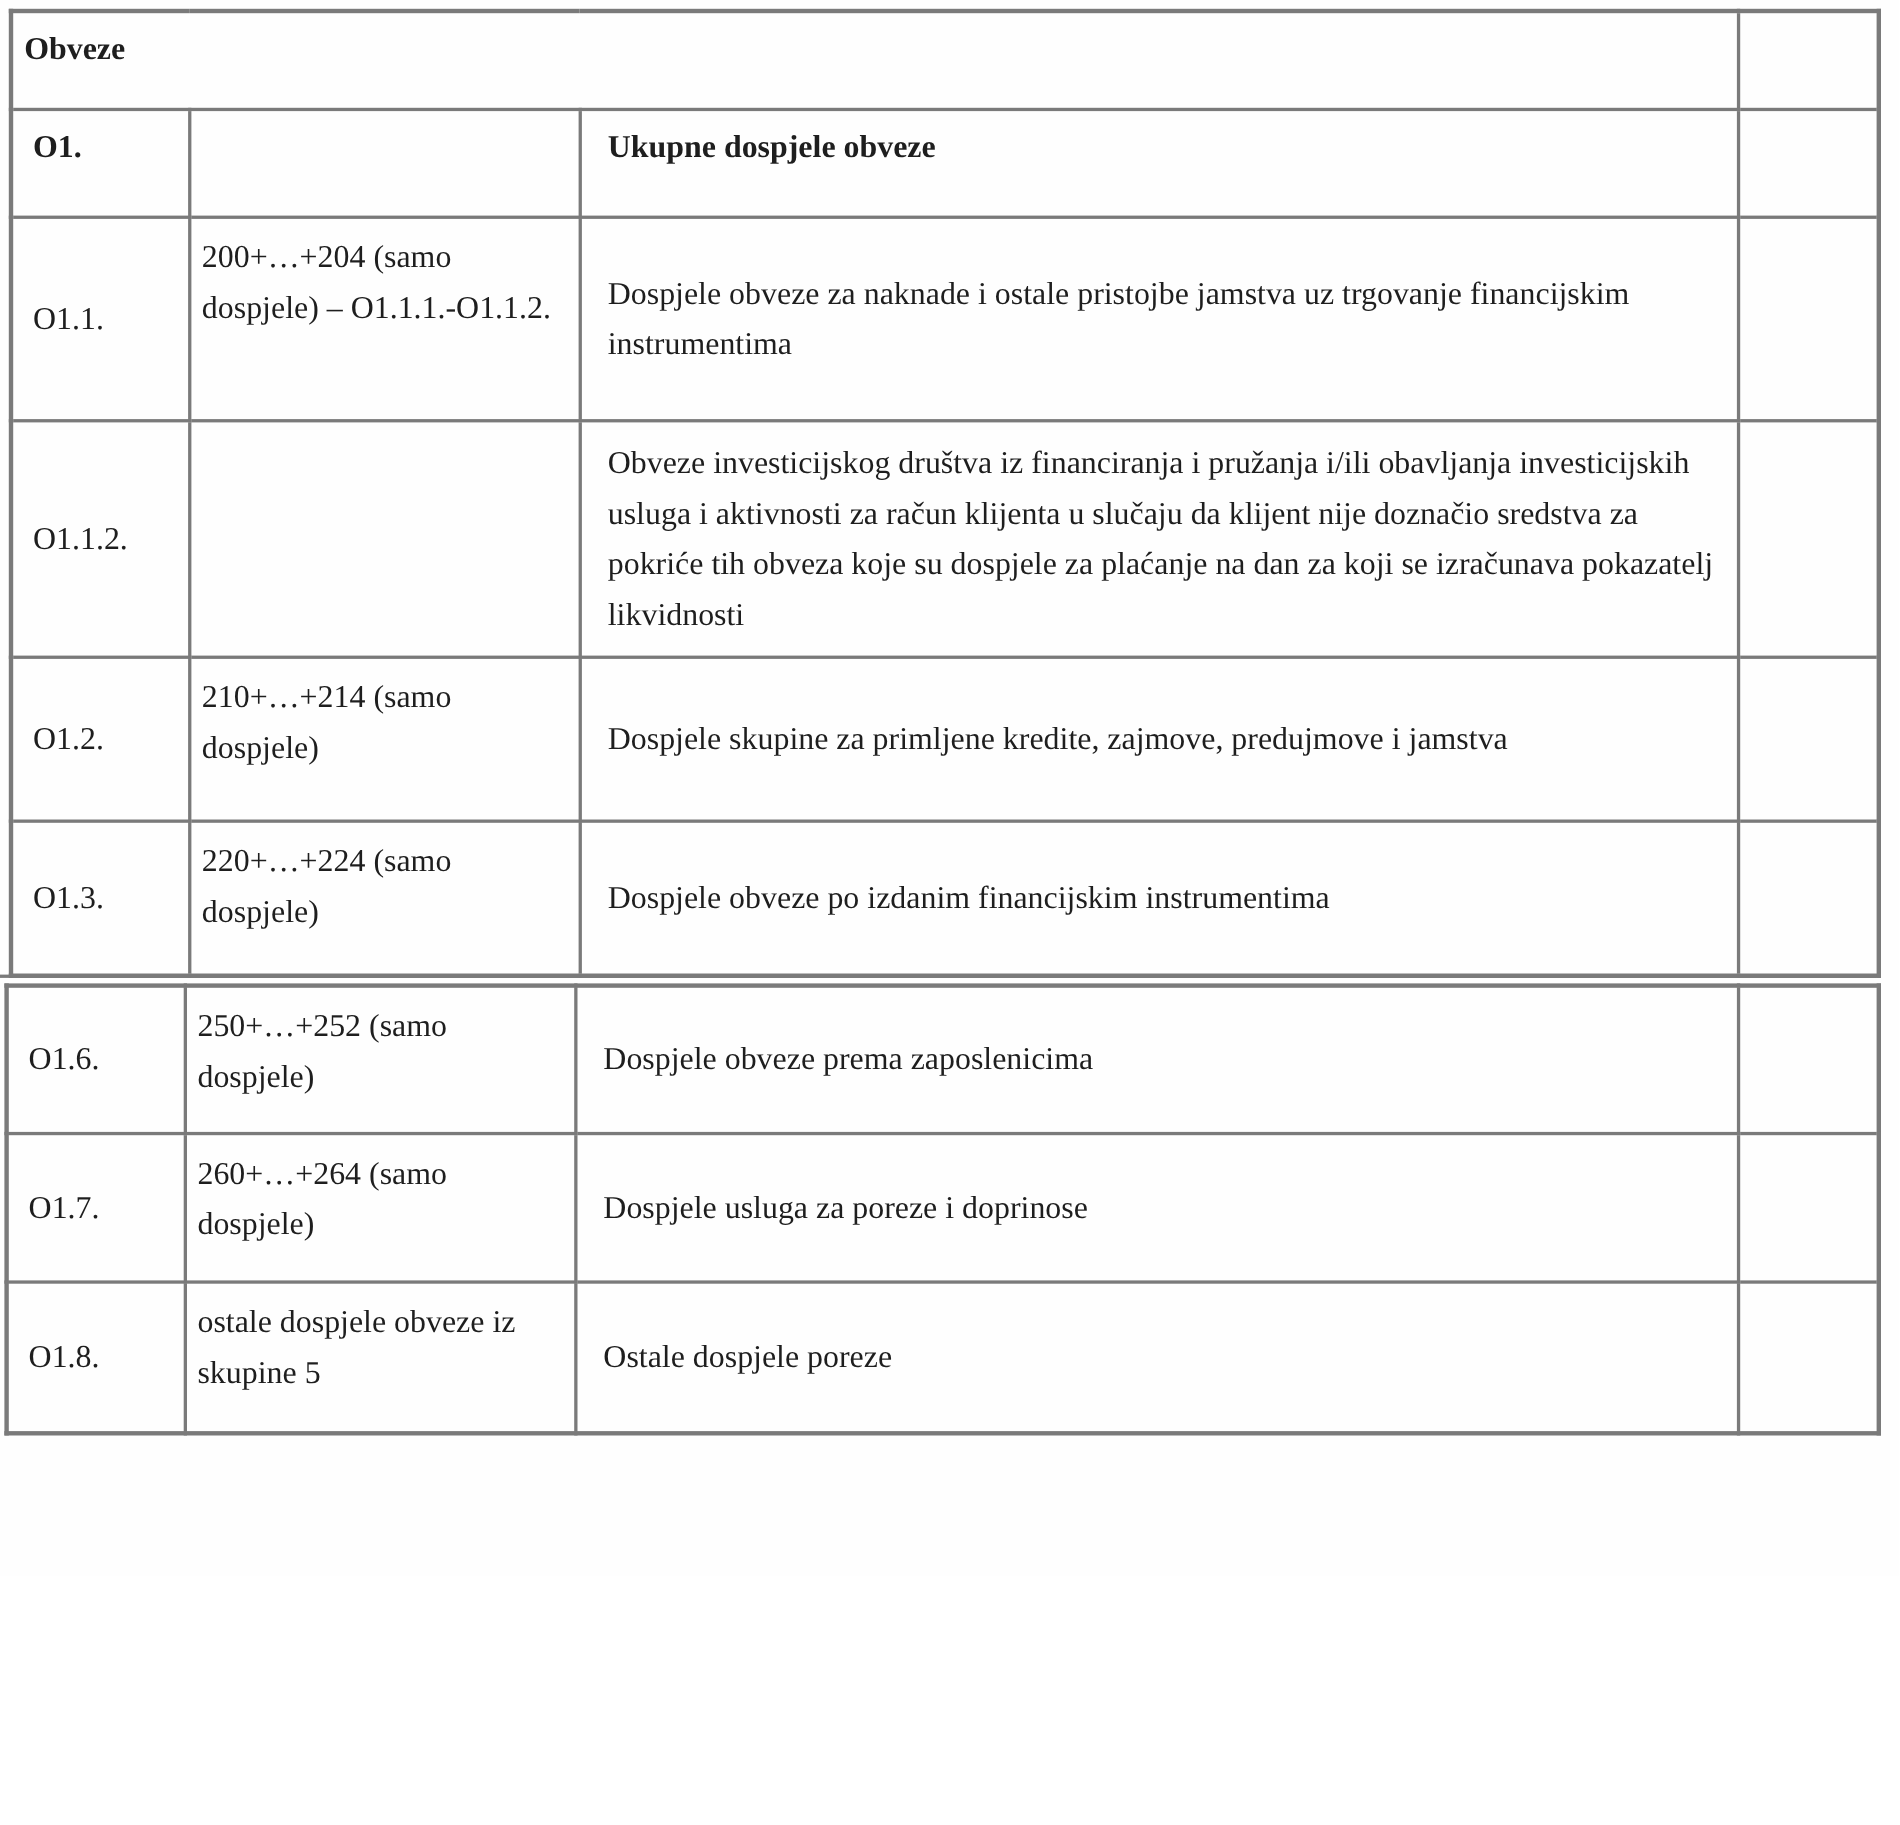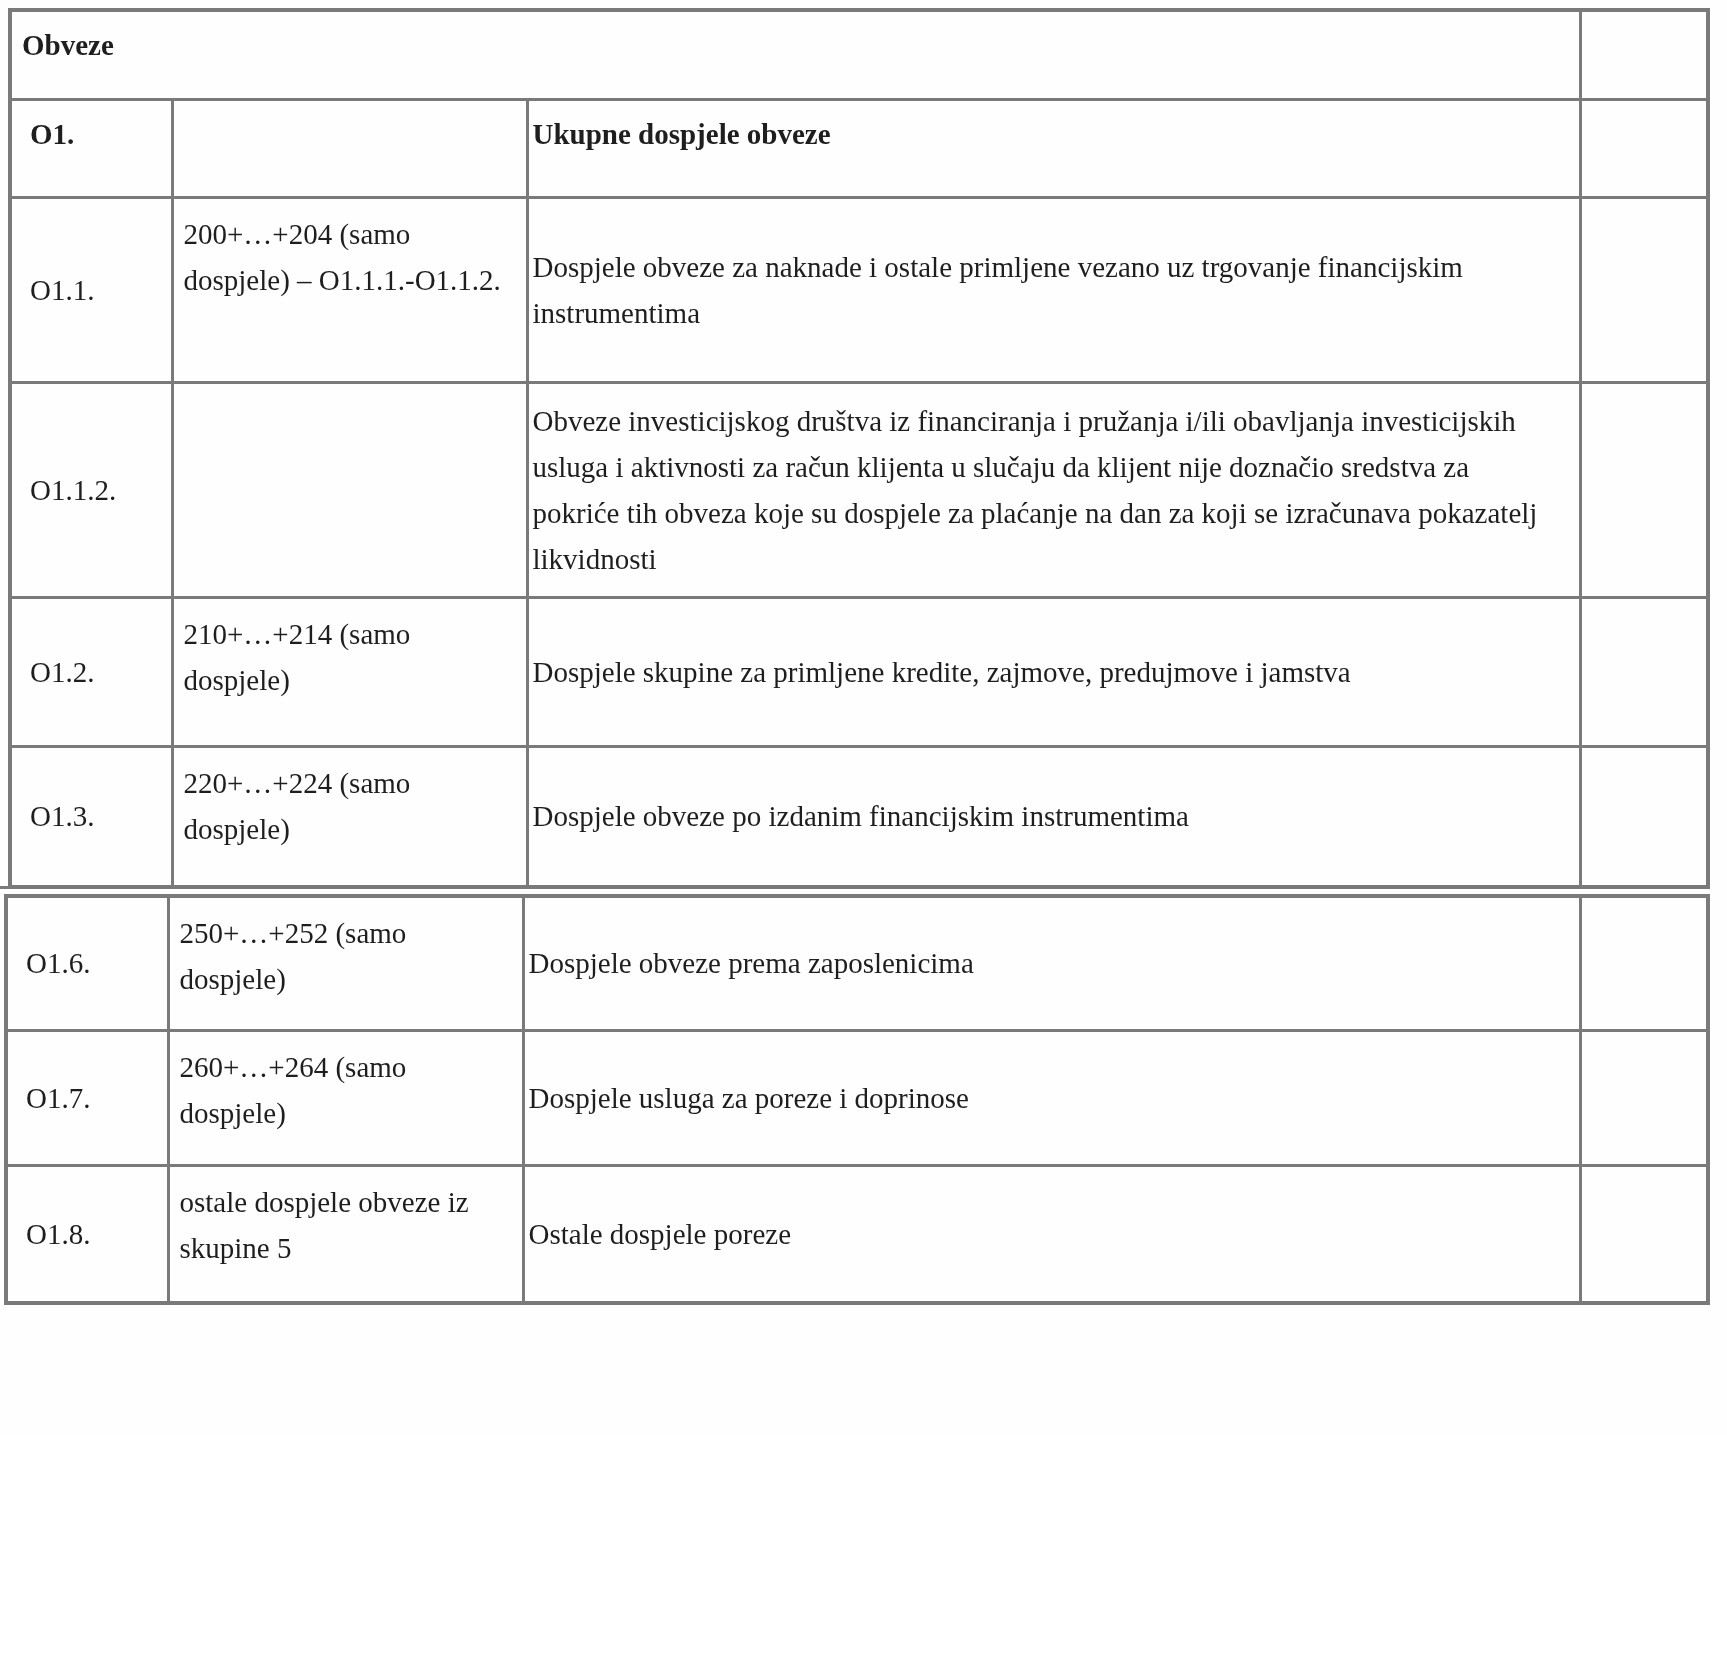--- a/index.html
+++ b/index.html
@@ -23,21 +23,21 @@
   table.seg-2 { margin: 5px 0 0 4px; width: 1702px; }
   td {
     border: 3px solid #7a7a7a;
     padding: 4px 12px 4px 10px;
     vertical-align: middle;
     overflow: hidden;
     word-wrap: break-word;
   }
   td.c-code  { padding-left: 18px; }
   td.c-form  { vertical-align: top; padding-top: 12px; padding-right: 8px; }
-  td.c-desc  { padding-left: 4px;  padding-right: 16px; }
+  td.c-desc  { padding-left: 24px;  padding-right: 16px; }
   td.c-val   { }
   tr.r-title td, tr.r-head td {
     vertical-align: top;
     padding-top: 10px;
     font-weight: bold;
   }
   
   .break-line {
     position: relative;
     width: 1706px;
@@ -68,21 +68,21 @@
     <tr class="r-head" style="height:98px">
       <td class="c-code">O1.</td>
       <td class="c-form"></td>
       <td class="c-desc">Ukupne dospjele obveze</td>
       <td class="c-val"></td>
     </tr>
 
     <tr style="height:185px">
       <td class="c-code">O1.1.</td>
       <td class="c-form">200+…+204 (samo dospjele) – O1.1.1.-O1.1.2.</td>
-      <td class="c-desc">Dospjele obveze za naknade i ostale primljene vezano uz trgovanje financijskim instrumentima</td>
+      <td class="c-desc">Dospjele obveze za naknade i ostale pristojbe jamstva uz trgovanje financijskim instrumentima</td>
       <td class="c-val"></td>
     </tr>
 
 
     <tr style="height:215px">
       <td class="c-code">O1.1.2.</td>
       <td class="c-form"></td>
       <td class="c-desc">Obveze investicijskog društva iz financiranja i pružanja i/ili obavljanja investicijskih usluga i aktivnosti za račun klijenta u slučaju da klijent nije doznačio sredstva za pokriće tih obveza koje su dospjele za plaćanje na dan za koji se izračunava pokazatelj likvidnosti</td>
       <td class="c-val"></td>
     </tr>

